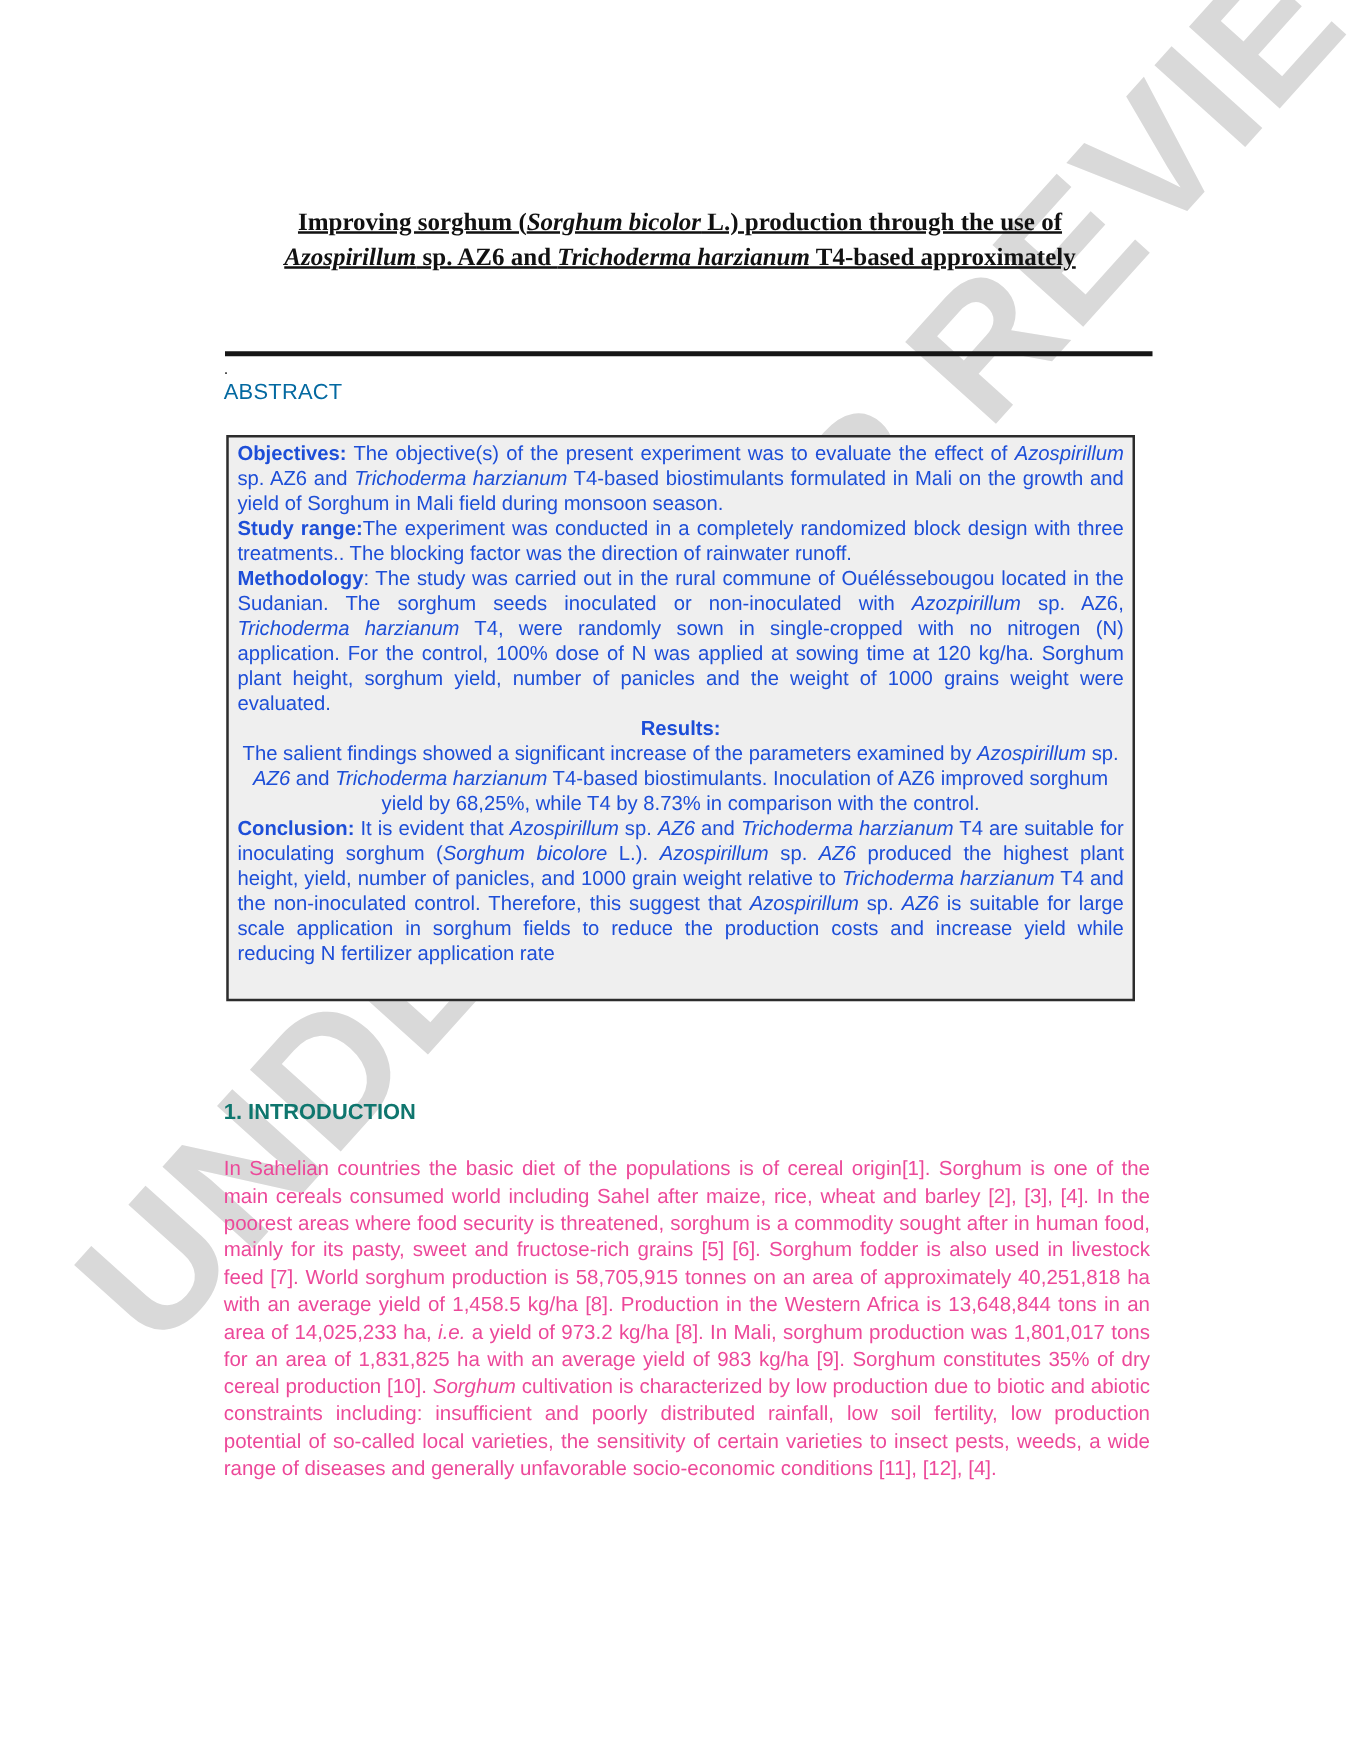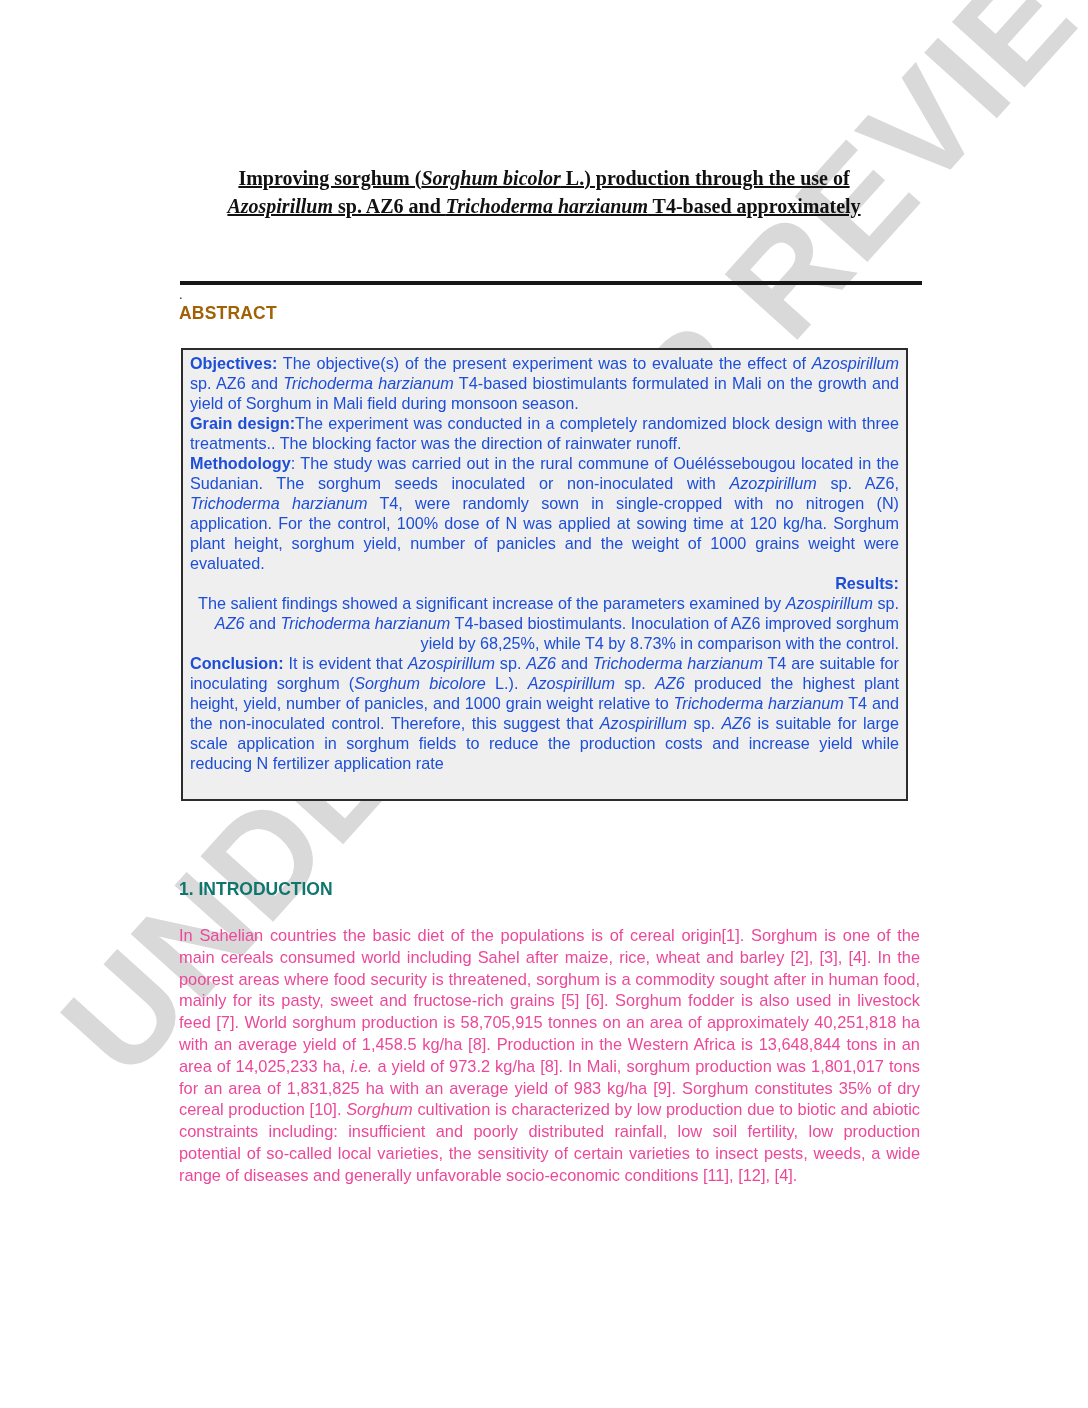--- a/index.html
+++ b/index.html
@@ -22,40 +22,40 @@
 
   .title{
     position:absolute;left:173px;top:164px;width:742px;z-index:2;
     text-align:center;font-family:"Liberation Serif",serif;
     font-size:20px;line-height:28px;font-weight:700;color:#111;
   }
   .rule{position:absolute;left:180px;top:281px;width:742px;height:4px;background:#161616;z-index:2;}
   .stray-dot{position:absolute;left:179px;top:287px;font-size:13px;z-index:2;color:#222;}
   .abstract-h{
     position:absolute;left:179px;top:303px;margin:0;z-index:2;
-    font-size:17.5px;font-weight:700;letter-spacing:.2px;color:#a16207;
+    font-size:17.5px;font-weight:400;letter-spacing:.2px;color:#0369a1;
   }
   .abs-box{
     position:absolute;left:181px;top:348px;width:709px;z-index:2;
     background:#efefef;border:2px solid #2c2c2c;
     padding:3px 7px 6px 7px;
     font-size:16.2px;line-height:20px;color:#1d4ed8;
   }
   .intro-h{
     position:absolute;left:179px;top:879px;margin:0;z-index:2;
     font-size:17.5px;font-weight:700;color:#0f766e;
   }
   .intro{
     position:absolute;left:179px;top:925px;width:741px;z-index:2;
     font-size:16.4px;line-height:21.8px;color:#ec4899;
   }
 
   .rt{margin:0;}
   .rt.justify{text-align:justify;}
-  .rt.left{text-align:right;}
+  .rt.left{text-align:center;}
   .rt.center{text-align:center;text-decoration:underline;}
   .rt .b{font-weight:700;}
   .rt .i{font-style:italic;}
 </style>
 </head>
 <body>
 
 <div class="page">
 
   <div class="watermark">UNDER PEER REVIEW</div>
@@ -66,21 +66,21 @@
     </div>
 
   <div class="rule"></div>
 
   <div class="stray-dot">.</div>
 
   <h2 class="abstract-h">ABSTRACT</h2>
 
   <div class="abs-box">
       <p class="rt justify"><span class="b">Objectives:</span><span> The objective(s) of the present experiment was to evaluate the effect of </span><span class="i">Azospirillum</span><span> sp. AZ6 and </span><span class="i">Trichoderma harzianum</span><span> T4-based  biostimulants formulated in Mali on the growth and yield of Sorghum in Mali field during monsoon season.</span></p>
-      <p class="rt justify"><span class="b">Grain design:</span><span>The experiment was conducted  in a completely randomized block design with three treatments.. The blocking factor was the direction of rainwater runoff.</span></p>
+      <p class="rt justify"><span class="b">Study range:</span><span>The experiment was conducted  in a completely randomized block design with three treatments.. The blocking factor was the direction of rainwater runoff.</span></p>
       <p class="rt justify"><span class="b">Methodology</span><span>: The study was carried out in the rural commune of Ouéléssebougou located in the Sudanian. The sorghum seeds inoculated or non-inoculated with </span><span class="i">Azozpirillum</span><span> sp. AZ6, </span><span class="i">Trichoderma harzianum</span><span> T4, were randomly sown in single-cropped with no nitrogen (N) application. For the control, 100% dose of N was applied at sowing time at 120 kg/ha. Sorghum plant height, sorghum yield, number of panicles and the weight of 1000 grains weight were evaluated.</span></p>
       <p class="rt left"><span class="b">Results:</span></p>
       <p class="rt left"><span>The salient findings showed a significant increase of the parameters examined by </span><span class="i">Azospirillum</span><span> sp. </span><span class="i">AZ6</span><span> and </span><span class="i">Trichoderma harzianum</span><span> T4-based biostimulants. Inoculation of AZ6 improved sorghum yield by 68,25%, while T4 by 8.73% in comparison with the control.</span></p>
       <p class="rt justify"><span class="b">Conclusion:</span><span> It is evident that </span><span class="i">Azospirillum</span><span> sp. </span><span class="i">AZ6</span><span> and </span><span class="i">Trichoderma harzianum</span><span> T4 are suitable for inoculating sorghum (</span><span class="i">Sorghum bicolore</span><span> L.). </span><span class="i">Azospirillum</span><span> sp. </span><span class="i">AZ6</span><span> produced the highest plant height, yield, number of panicles, and 1000 grain weight relative to </span><span class="i">Trichoderma harzianum</span><span> T4 and the non-inoculated control. Therefore, this suggest that </span><span class="i">Azospirillum</span><span> sp. </span><span class="i">AZ6</span><span>  is suitable for large scale application in sorghum fields to reduce the production costs and increase yield while reducing N fertilizer application rate</span></p>
       <p class="rt left"><span>&nbsp;</span></p>
     </div>
 
   <h2 class="intro-h">1. INTRODUCTION</h2>
 
   <div class="intro">

